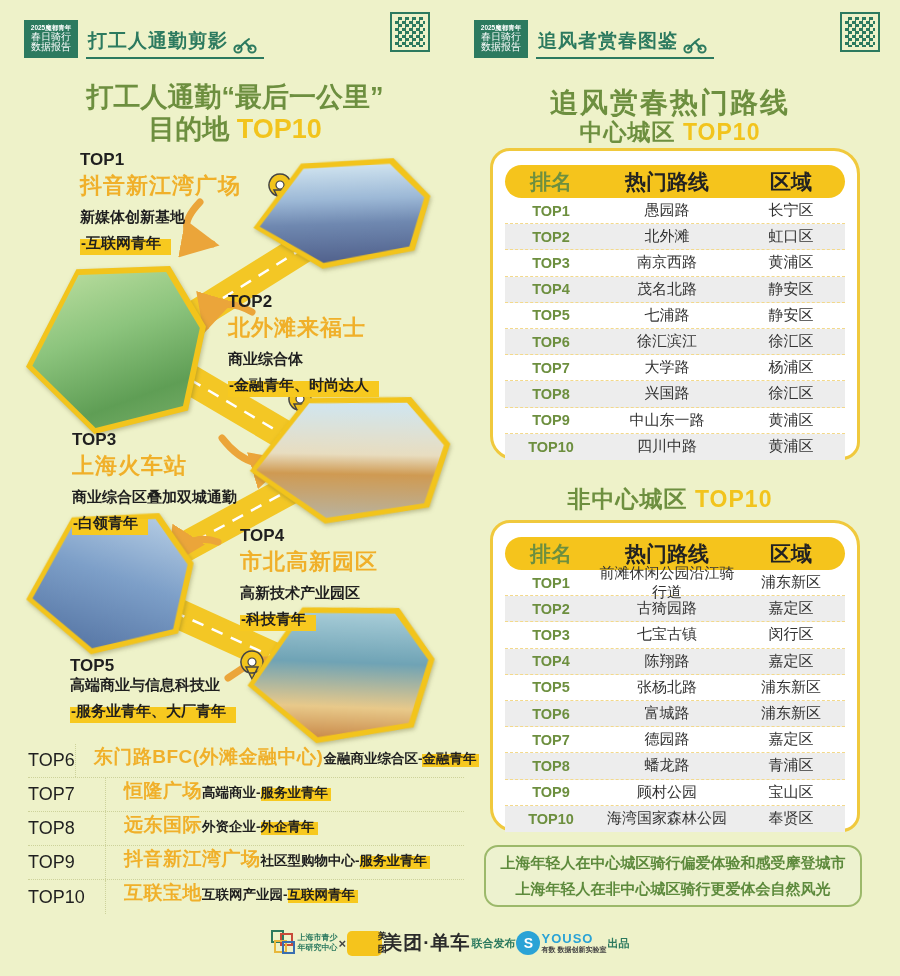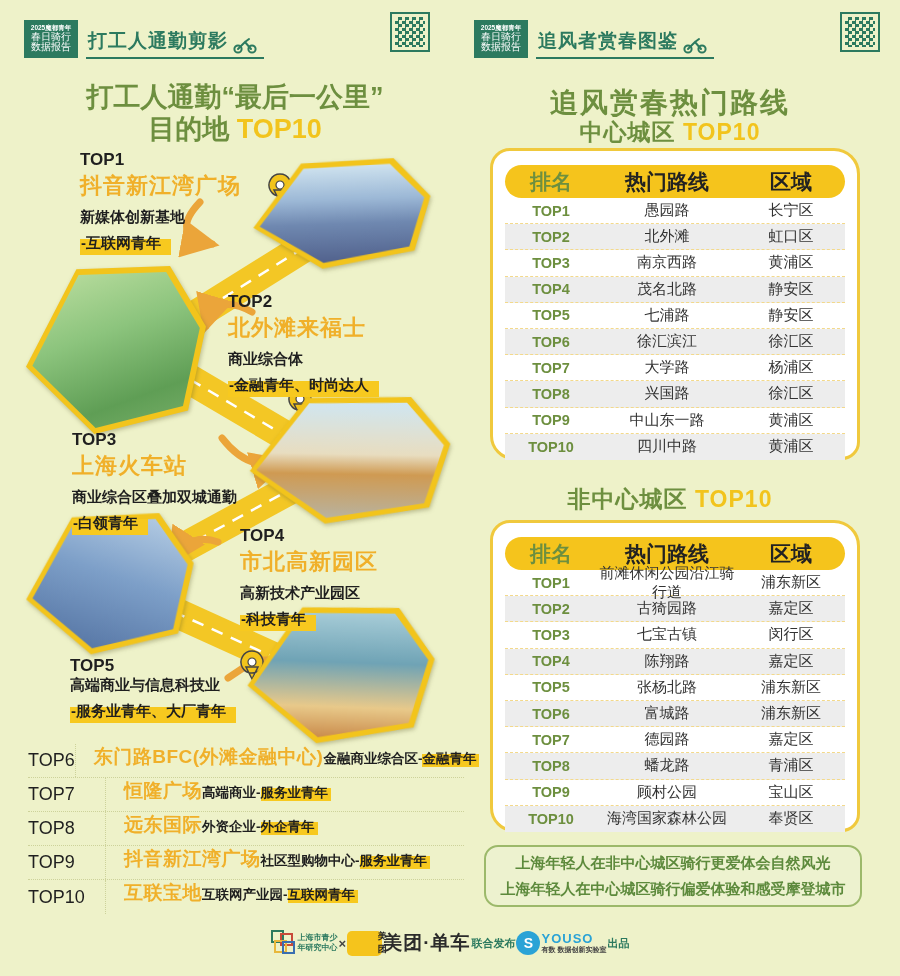--- a/index.html
+++ b/index.html
@@ -392,22 +392,22 @@
       <span class="col-area">宝山区</span>
     </div>
   <div class="trow alt">
       <span class="col-rank">TOP10</span>
       <span class="col-route">海湾国家森林公园</span>
       <span class="col-area">奉贤区</span>
     </div>
 </div>
 
 <div class="note">
+  <div>上海年轻人在中心城区骑行偏爱体验和感受摩登城市</div>
   <div>上海年轻人在非中心城区骑行更爱体会自然风光</div>
-  <div>上海年轻人在中心城区骑行偏爱体验和感受摩登城市</div>
 </div>
 
 <div class="footer">
   <div class="orglogo">
     <i class="sq-g"></i>
       <i class="sq-r"></i>
       <i class="sq-y"></i>
       <i class="sq-b"></i>
   </div>
   <div class="orgname">

